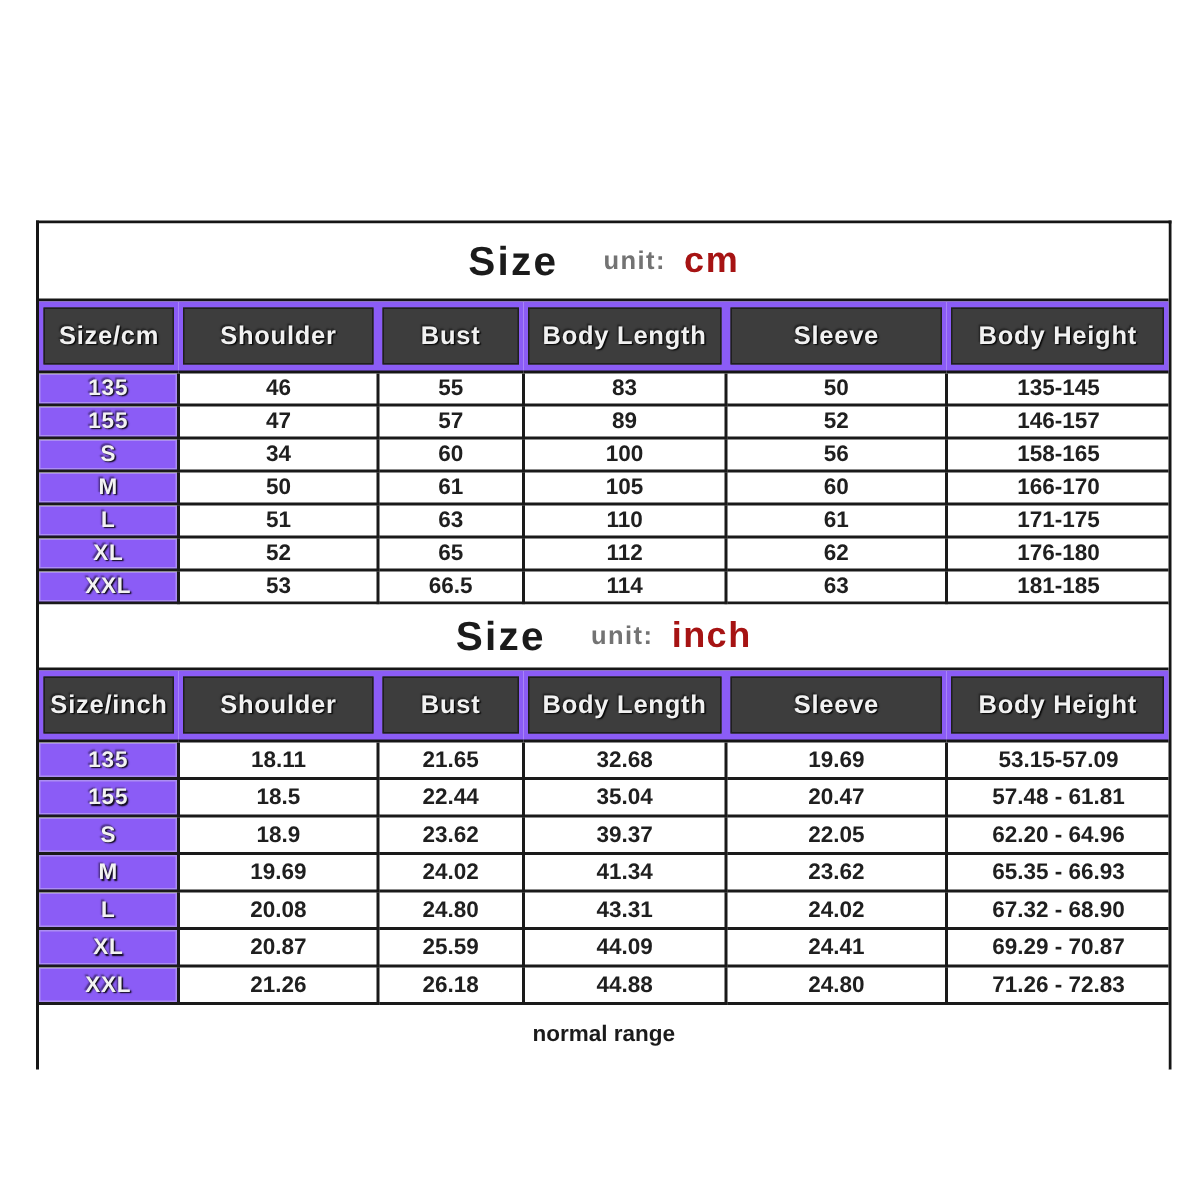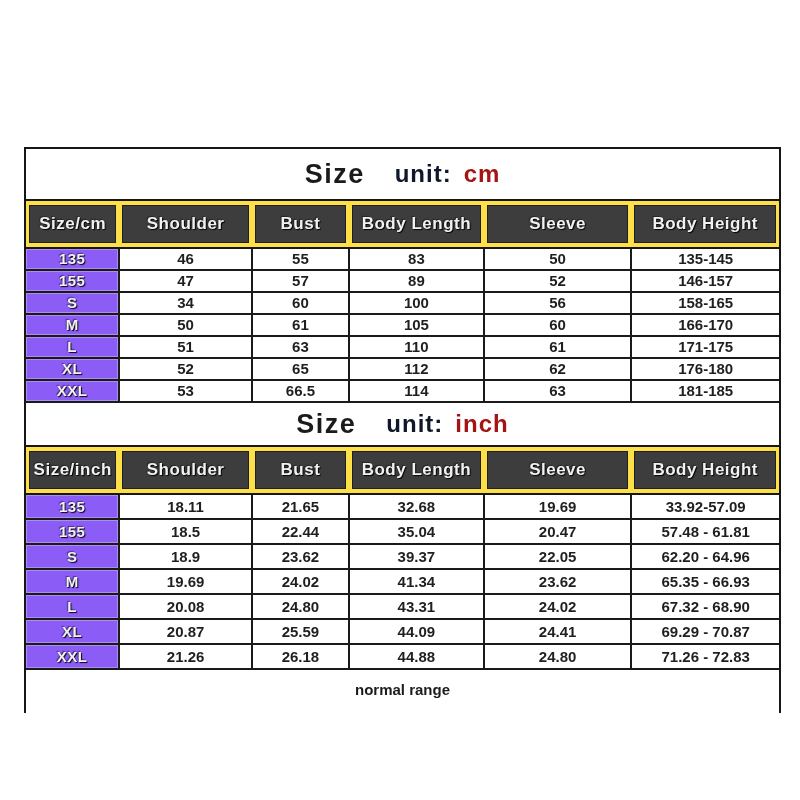--- a/index.html
+++ b/index.html
@@ -13,26 +13,26 @@
     border:2px solid #161616;border-bottom:none;background:#fff;box-sizing:border-box;
   }
   
   .title-row{
     display:flex;align-items:center;justify-content:center;
     background:#fff;border-bottom:2px solid #161616;
   }
   .title-row.cm{height:50px;}
   .title-row.inch{height:42px;}
   .t-word{font-size:27px;font-weight:bold;color:#1b1b1b;letter-spacing:1.5px;}
-  .t-unit{font-size:24px;font-weight:bold;color:#0f172a;margin-left:30px;letter-spacing:1px;}
+  .t-unit{font-size:17px;font-weight:bold;color:#737373;margin-left:30px;letter-spacing:1px;}
   .t-val{font-size:24px;font-weight:bold;color:#a61313;margin-left:12px;letter-spacing:1px;}
   
   table.grid{width:100%;border-collapse:collapse;table-layout:fixed;}
   table.grid.head{border-bottom:2px solid #161616;}
-  table.grid.head th{border:0;padding:4px 3px;background:#fde047;}
+  table.grid.head th{border:0;padding:4px 3px;background:#8b5cf6;}
   .hcell{
     background:#3d3d3d;border:1px solid #1f1f1f;height:36px;line-height:36px;
     text-align:center;color:#f1f1f1;font-size:17px;font-weight:bold;letter-spacing:.5px;
     text-shadow:1px 1px 1px rgba(0,0,0,.95), -1px -1px 1px rgba(0,0,0,.4);
     white-space:nowrap;overflow:hidden;
   }
   table.grid.data td{
     border:2px solid #1a1a1a;text-align:center;vertical-align:middle;
     font-size:15px;font-weight:bold;color:#1f1f1f;padding:0;
     white-space:nowrap;overflow:hidden;
@@ -216,21 +216,21 @@
         <col style="width:19.6%">
         <col style="width:19.6%">
       </colgroup>
     <tbody>
         <tr>
           <td class="label">135</td>
           <td class="val">18.11</td>
           <td class="val">21.65</td>
           <td class="val">32.68</td>
           <td class="val">19.69</td>
-          <td class="val">33.92-57.09</td>
+          <td class="val">53.15-57.09</td>
         </tr>
         <tr>
           <td class="label">155</td>
           <td class="val">18.5</td>
           <td class="val">22.44</td>
           <td class="val">35.04</td>
           <td class="val">20.47</td>
           <td class="val">57.48 - 61.81</td>
         </tr>
         <tr>

